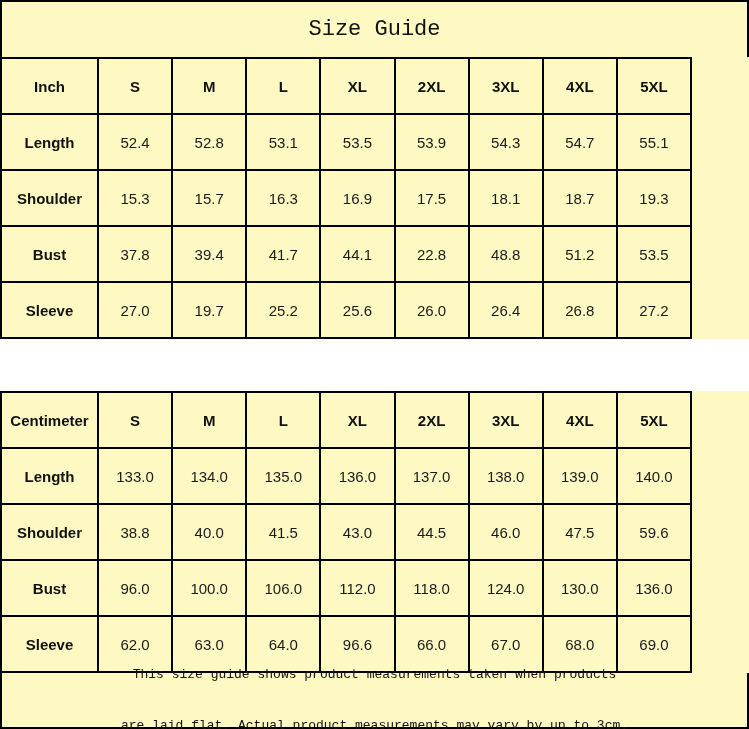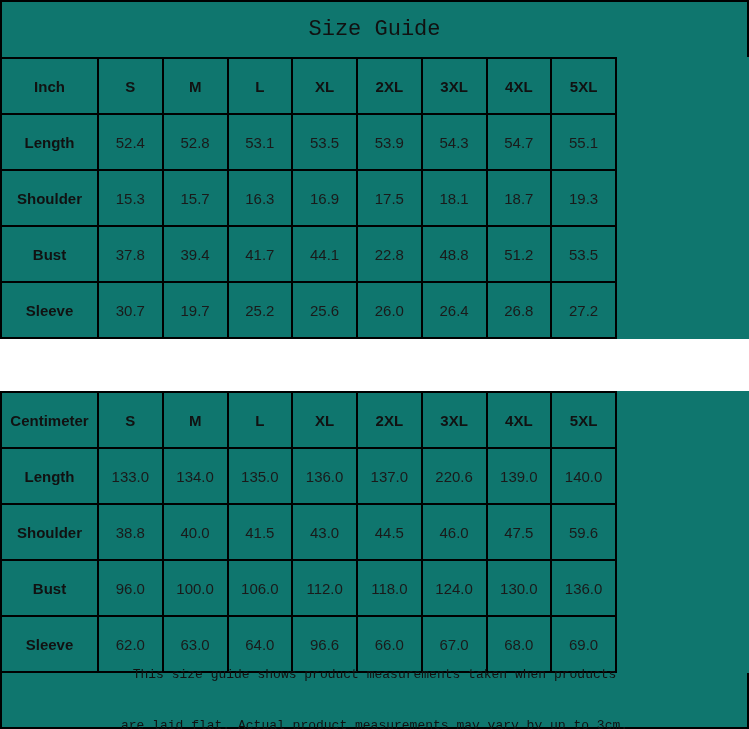--- a/index.html
+++ b/index.html
@@ -1,36 +1,36 @@
 <!DOCTYPE html>
 <html><head>
 <meta charset="utf-8">
 <style>
   * { box-sizing: border-box; }
   html, body { margin: 0; padding: 0; background: #ffffff; }
   .page {
     width: 749px;
     height: 729px;
-    background: #0f766e;
+    background: #fef9c3;
     color: #000000;
     overflow: hidden;
   }
   .title-cell {
     height: 57px;
     border: 2px solid #000000;
     border-bottom: none;
     display: flex;
     align-items: center;
     justify-content: center;
     font-family: "Liberation Mono", "DejaVu Sans Mono", monospace;
     font-size: 22px;
     color: #111111;
   }
   table.size-table {
-    width: 617px;
+    width: 692px;
     border-collapse: collapse;
     table-layout: fixed;
     padding-left: 16px;
   }
   table.size-table th,
   table.size-table td {
     border: 2px solid #000000;
     height: 56px;
     padding: 0;
     text-align: center;
@@ -118,21 +118,21 @@
           <td class="value-cell">39.4</td>
           <td class="value-cell">41.7</td>
           <td class="value-cell">44.1</td>
           <td class="value-cell">22.8</td>
           <td class="value-cell">48.8</td>
           <td class="value-cell">51.2</td>
           <td class="value-cell">53.5</td>
         </tr>
         <tr>
           <th class="head-cell">Sleeve</th>
-          <td class="value-cell">30.7</td>
+          <td class="value-cell">27.0</td>
           <td class="value-cell">19.7</td>
           <td class="value-cell">25.2</td>
           <td class="value-cell">25.6</td>
           <td class="value-cell">26.0</td>
           <td class="value-cell">26.4</td>
           <td class="value-cell">26.8</td>
           <td class="value-cell">27.2</td>
         </tr>
       </tbody>
   </table>
@@ -156,21 +156,21 @@
           <th class="head-cell">4XL</th>
           <th class="head-cell">5XL</th>
         </tr>
         <tr>
           <th class="head-cell">Length</th>
           <td class="value-cell">133.0</td>
           <td class="value-cell">134.0</td>
           <td class="value-cell">135.0</td>
           <td class="value-cell">136.0</td>
           <td class="value-cell">137.0</td>
-          <td class="value-cell">220.6</td>
+          <td class="value-cell">138.0</td>
           <td class="value-cell">139.0</td>
           <td class="value-cell">140.0</td>
         </tr>
         <tr>
           <th class="head-cell">Shoulder</th>
           <td class="value-cell">38.8</td>
           <td class="value-cell">40.0</td>
           <td class="value-cell">41.5</td>
           <td class="value-cell">43.0</td>
           <td class="value-cell">44.5</td>

